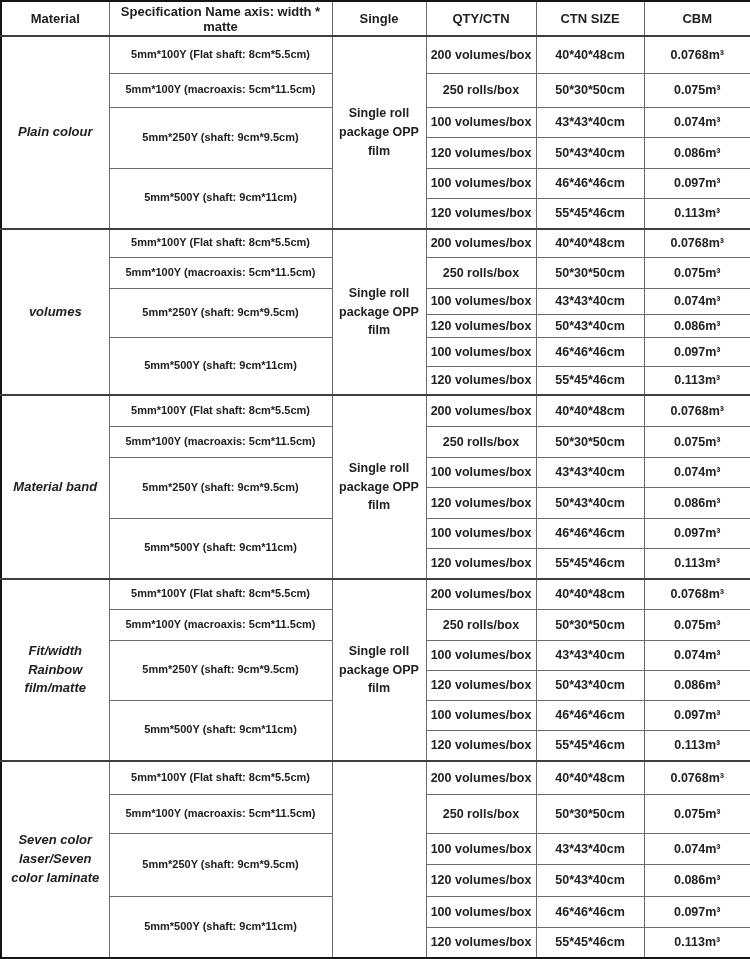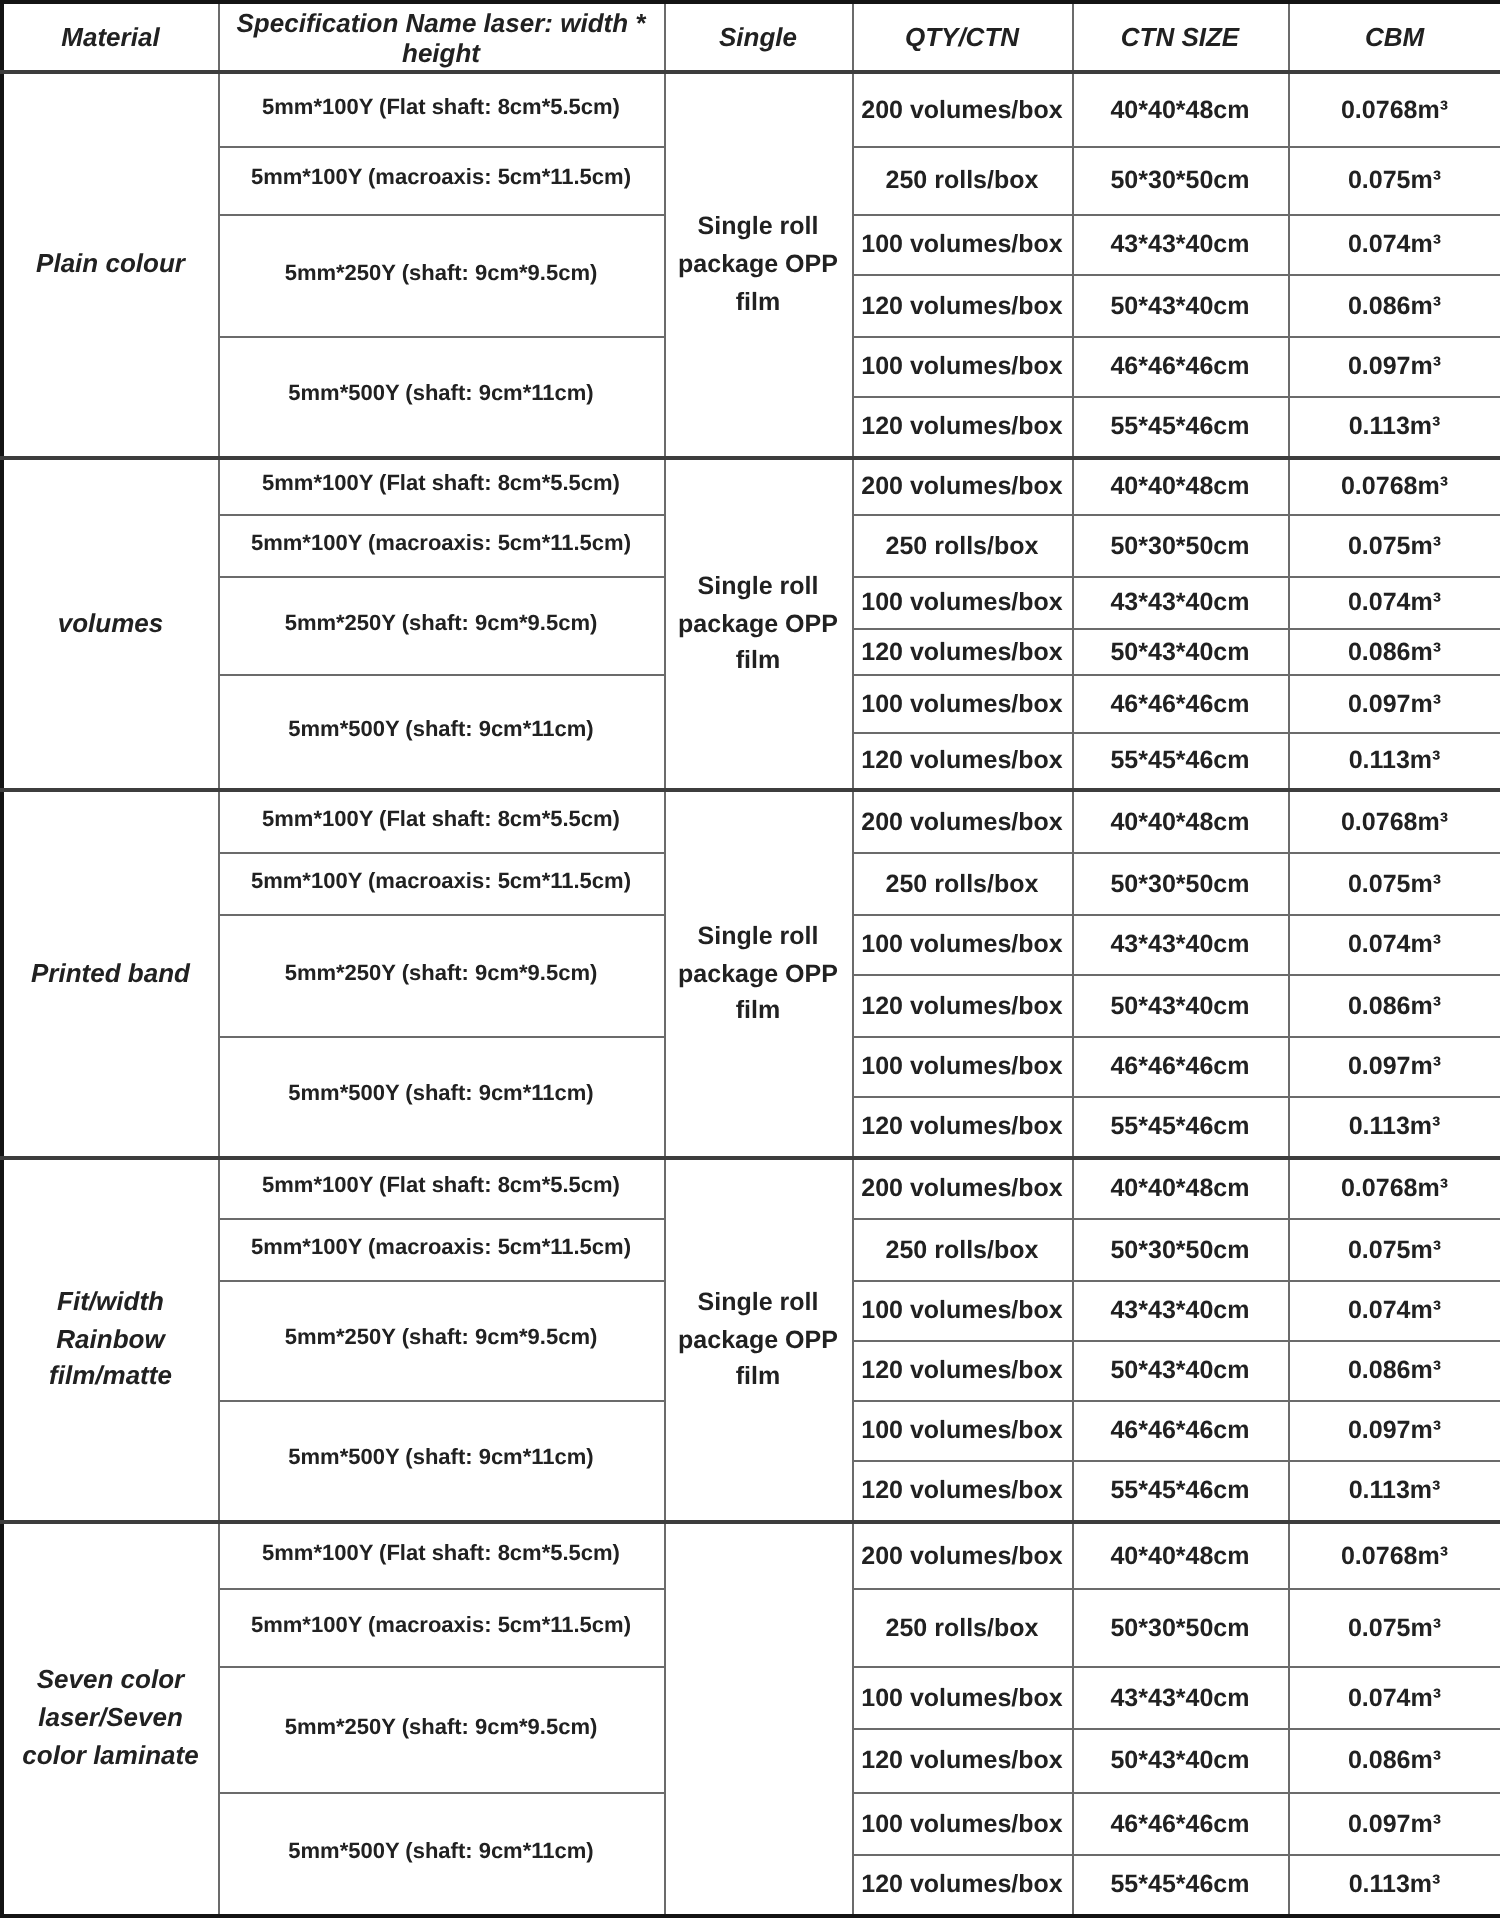--- a/index.html
+++ b/index.html
@@ -24,21 +24,20 @@
     text-align: center;
     vertical-align: middle;
     font-weight: 600;
     padding: 1px 3px;
     overflow: hidden;
   }
   .spec-table thead th {
     height: 31px;
     font-size: 13px;
     border-bottom: 2px solid #3d3d3d;
-    font-style: italic;
   }
   .spec-table tbody.group tr:first-child td {
     border-top: 2px solid #3d3d3d;
   }
   td.mat {
     font-size: 13px;
     line-height: 1.45;
     font-style: italic;
   }
   td.spec {
@@ -67,21 +66,21 @@
     <col style="width:108px">
     <col style="width:223px">
     <col style="width:94px">
     <col style="width:110px">
     <col style="width:108px">
     <col style="width:107px">
   </colgroup>
   <thead>
     <tr>
       <th>Material</th>
-      <th>Specification Name laser: width * height</th>
+      <th>Specification Name axis: width * matte</th>
       <th>Single</th>
       <th>QTY/CTN</th>
       <th>CTN SIZE</th>
       <th>CBM</th>
     </tr>
   </thead>
 
   <tbody class="group">
     <tr style="height:37px">
       <td class="mat" rowspan="6">Plain colour</td>
@@ -155,21 +154,21 @@
     </tr>
     <tr style="height:29px">
       <td class="qty">120 volumes/box</td>
       <td class="ctn">55*45*46cm</td>
       <td class="cbm">0.113m³</td>
     </tr>
   </tbody>
 
   <tbody class="group">
     <tr style="height:31px">
-      <td class="mat" rowspan="6">Printed band</td>
+      <td class="mat" rowspan="6">Material band</td>
       <td class="spec">5mm*100Y (Flat shaft: 8cm*5.5cm)</td>
       <td class="pack" rowspan="6">Single roll package OPP film</td>
       <td class="qty">200 volumes/box</td>
       <td class="ctn">40*40*48cm</td>
       <td class="cbm">0.0768m³</td>
     </tr>
     <tr style="height:31px">
       <td class="spec wrap">5mm*100Y (macroaxis: 5cm*11.5cm)</td>
       <td class="qty">250 rolls/box</td>
       <td class="ctn">50*30*50cm</td>

